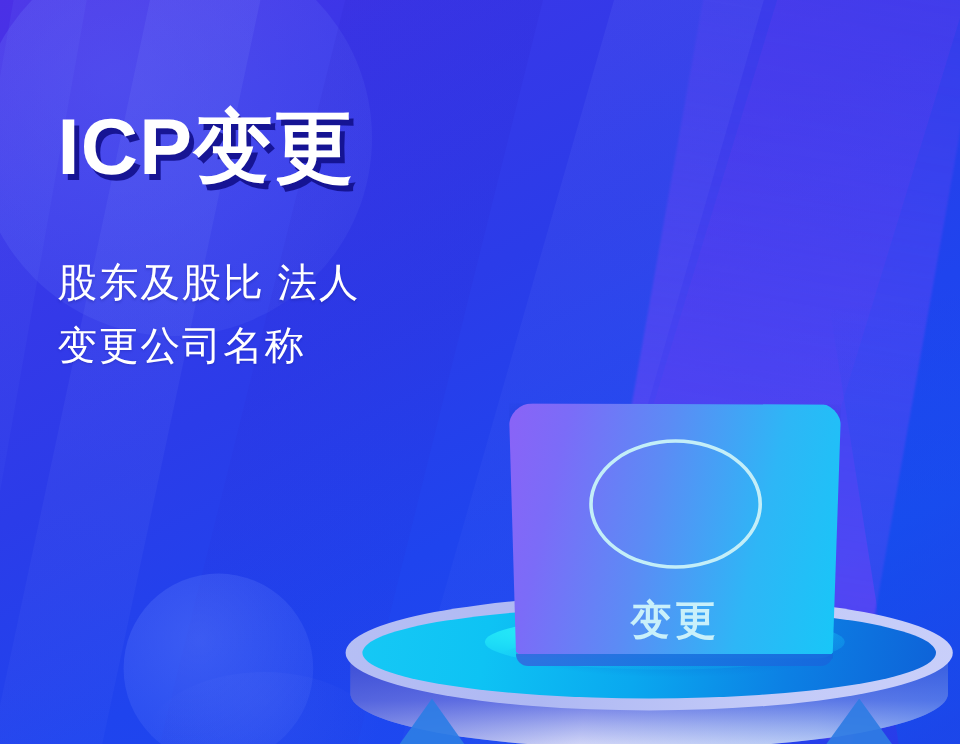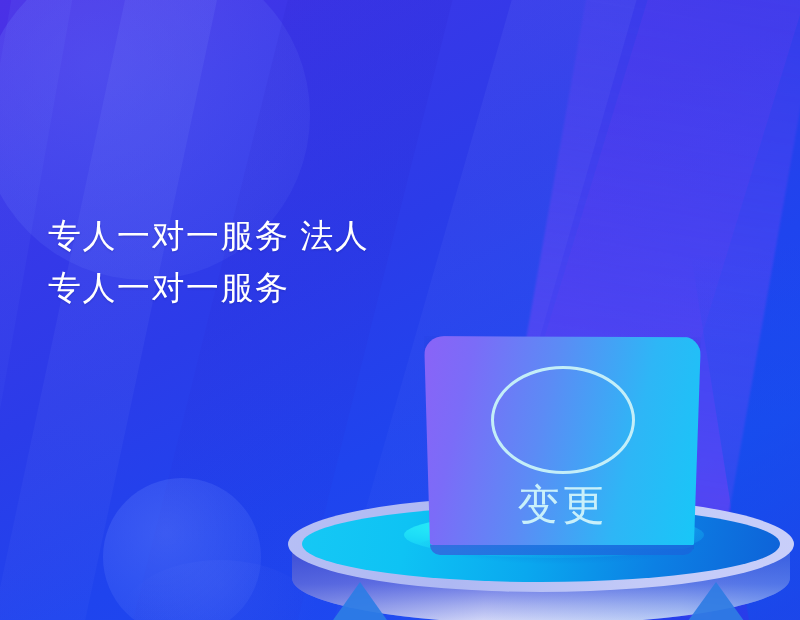--- a/index.html
+++ b/index.html
@@ -188,27 +188,28 @@
     left: 50%; top: 51px;
     transform: translateX(-50%);
     font-size: 50px;
     color: #c9f0fa;
     letter-spacing: 1px;
     line-height: 1;
     white-space: nowrap;
   }
   .card-label {
     position: absolute;
-    left: 50%; top: 148px;
+    left: 50%; top: 164px;
     transform: translateX(-50%);
-    font-size: 42px;
+    font-size: 34px;
     color: #c9f0fa;
     letter-spacing: 3px;
     line-height: 1;
     white-space: nowrap;
+    font-weight: bold;
   }
   .card-edge {
     position: absolute;
     left: 6px; bottom: -5px;
     width: 264px; height: 10px;
     border-radius: 0 0 10px 10px;
     background: linear-gradient(100deg, #2f6fe0, #1a74e0 50%, #1668dd);
     opacity: .95;
   }
 </style>
@@ -223,24 +224,25 @@
     <div class="circle-tl"></div>
     <div class="ray ray-b"></div>
     <div class="ray ray-c"></div>
     <div class="spot-purple"></div>
     <div class="ray ray-d"></div>
     <div class="spot-blue"></div>
     <div class="circle-bl2"></div>
     <div class="circle-bl"></div>
   </div>
 
+  <div class="headline">ICP变更</div>
 
   <div class="sublines">
-    <span class="subline">专人一对一服务  法人</span>
-    <span class="subline">专人一对一服务</span>
+    <span class="subline">股东及股比  法人</span>
+    <span class="subline">变更公司名称</span>
   </div>
 
   <div class="pedestal">
     <div class="ped-body"></div>
     <div class="ped-body-tint"></div>
     <div class="ped-tri-l"></div>
     <div class="ped-tri-r"></div>
     <div class="ped-rim"></div>
     <div class="ped-top"></div>
     <div class="ped-glow"></div>

